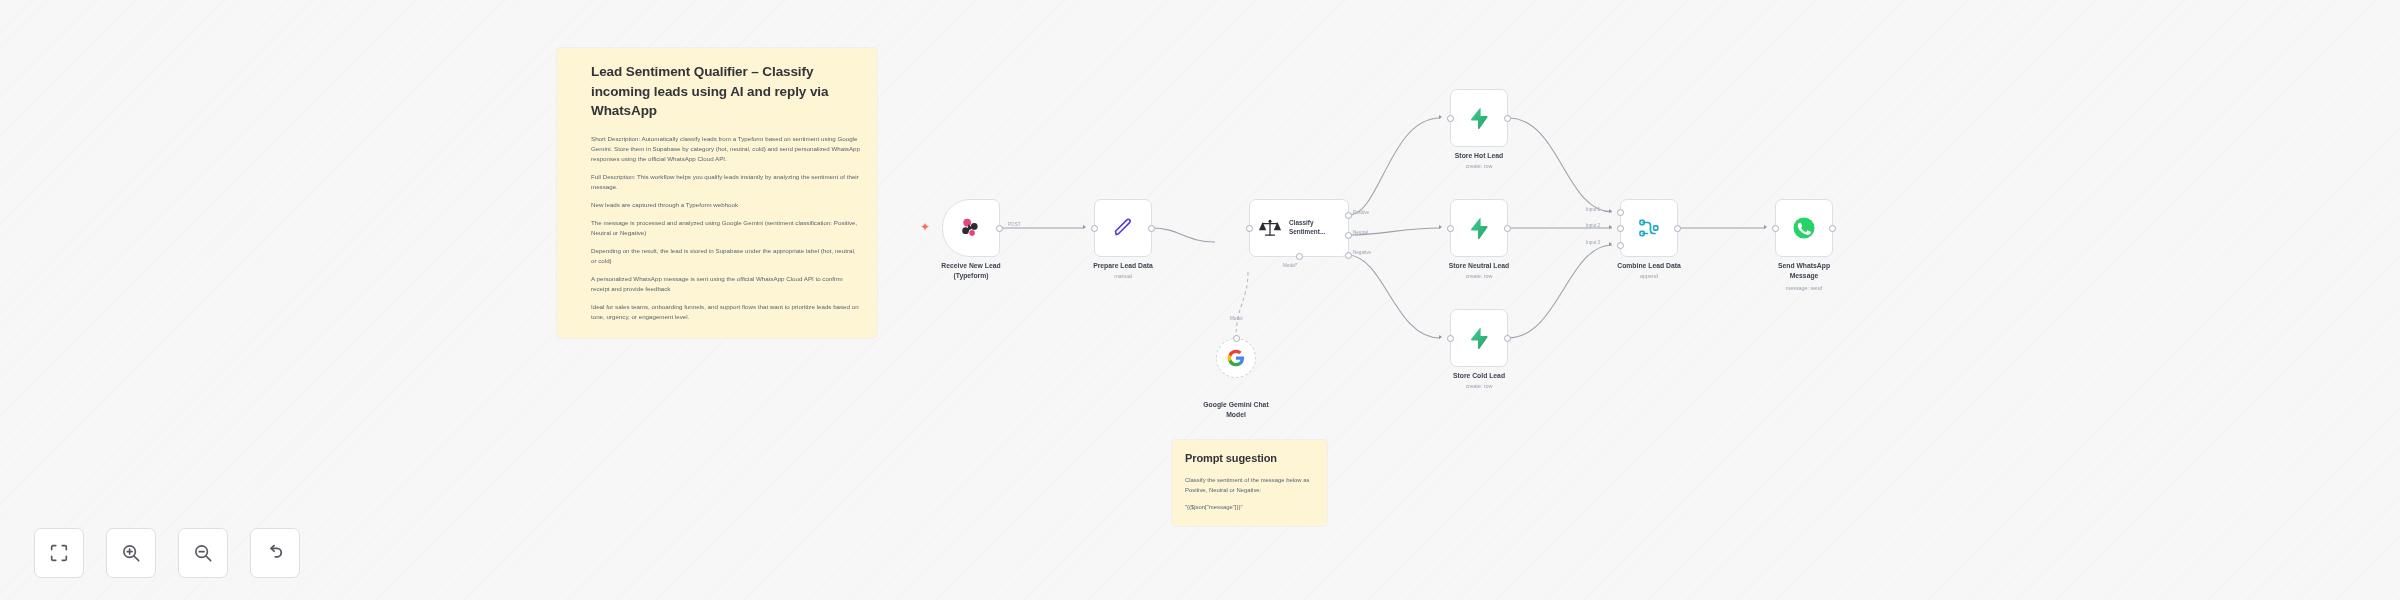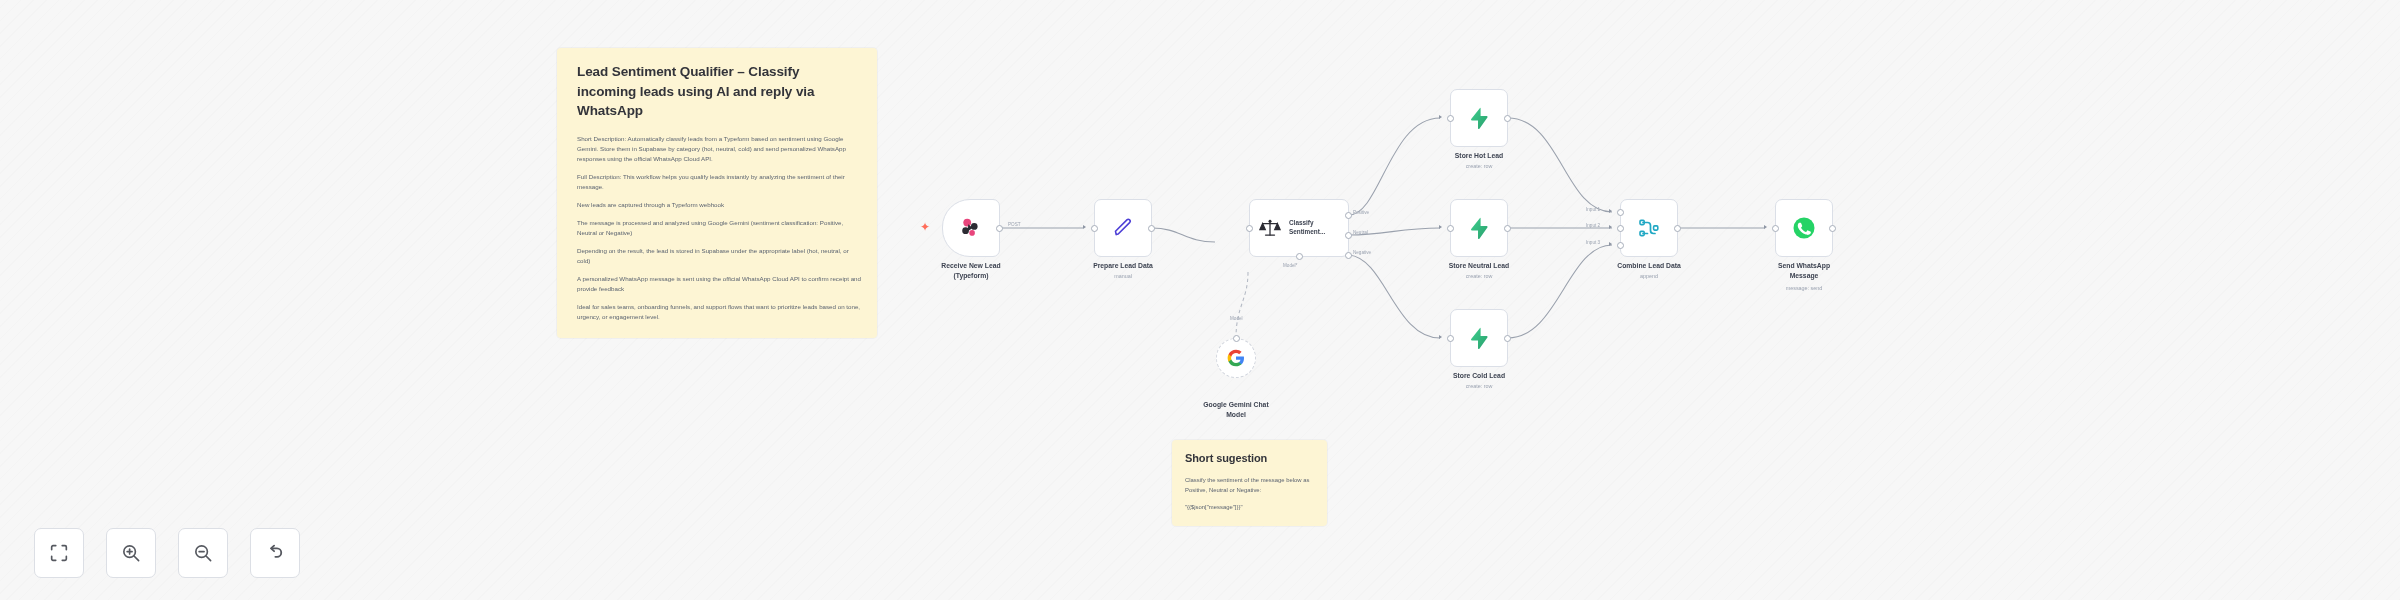--- a/index.html
+++ b/index.html
@@ -33,21 +33,21 @@
     left: 0; top: 0;
     width: 2400px; height: 600px;
     pointer-events: none;
   }
 
   
   .sticky {
     position: absolute;
     background: #fdf5d4;
     border-radius: 4px;
-    padding: 14px 16px 16px 20px;
+    padding: 14px 16px 16px 34px;
     box-shadow: 0 0 0 1px rgba(0,0,0,0.03);
   }
   .sticky-title {
     font-size: 13.5px;
     font-weight: bold;
     color: #33343a;
     line-height: 1.45;
     letter-spacing: -0.1px;
   }
   .sticky-body {
@@ -253,21 +253,21 @@
 This workflow helps you qualify leads instantly by analyzing the sentiment of their message.</p>
       <p>New leads are captured through a Typeform webhook</p>
       <p>The message is processed and analyzed using Google Gemini (sentiment classification: Positive, Neutral or Negative)</p>
       <p>Depending on the result, the lead is stored in Supabase under the appropriate label (hot, neutral, or cold)</p>
       <p>A personalized WhatsApp message is sent using the official WhatsApp Cloud API to confirm receipt and provide feedback</p>
       <p>Ideal for sales teams, onboarding funnels, and support flows that want to prioritize leads based on tone, urgency, or engagement level.</p>
     </div>
   </div>
 
   <div class="sticky" id="note-prompt">
-    <div class="sticky-title">Short sugestion</div>
+    <div class="sticky-title">Prompt sugestion</div>
     <div class="sticky-body">
       <p>Classify the sentiment of the message below as Positive, Neutral or Negative:</p>
       <p>"{{$json["message"]}}"</p>
     </div>
   </div>
 
   <div class="node" style="left:942px; top:199px;">
     <div class="trigger-spark">✦</div>
     <div class="node-box trigger">
       <svg class="icon" width="26" height="26" viewBox="0 0 24 24">

